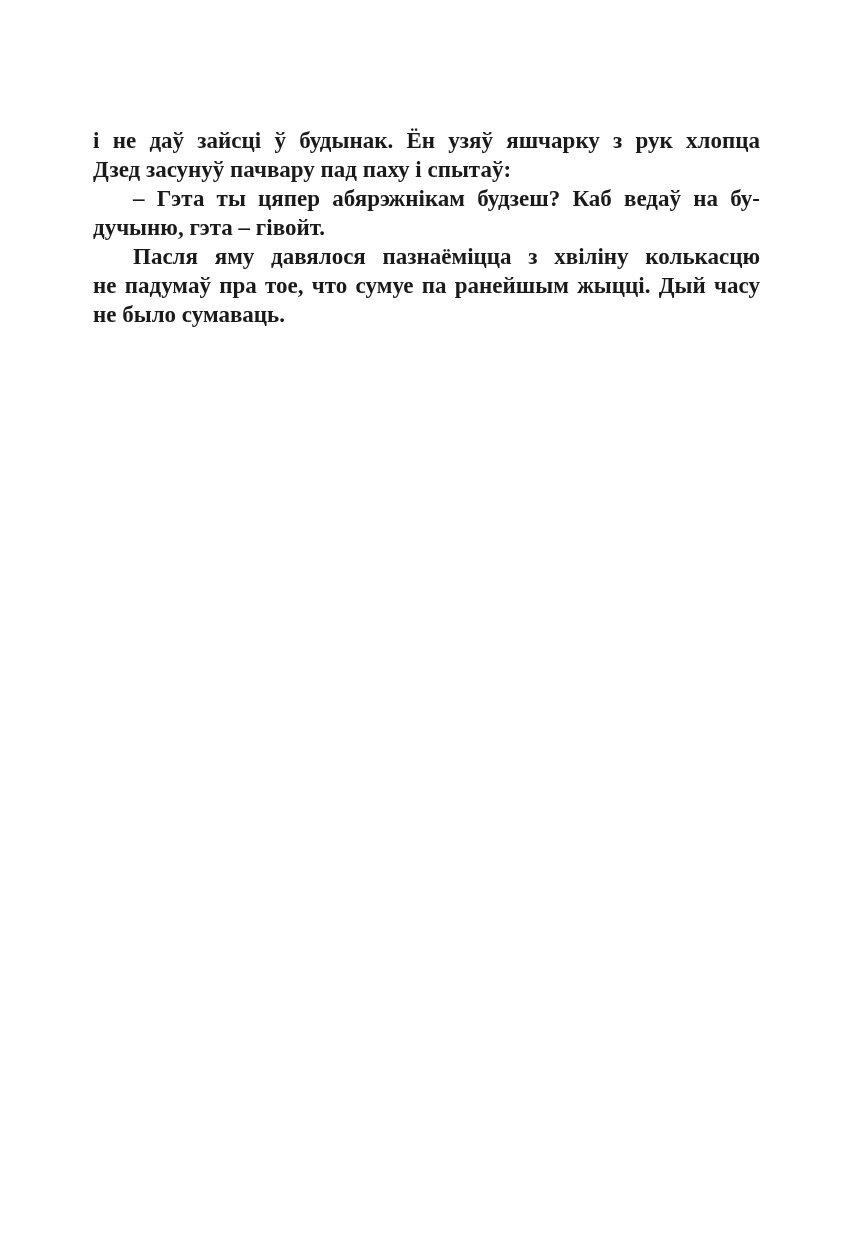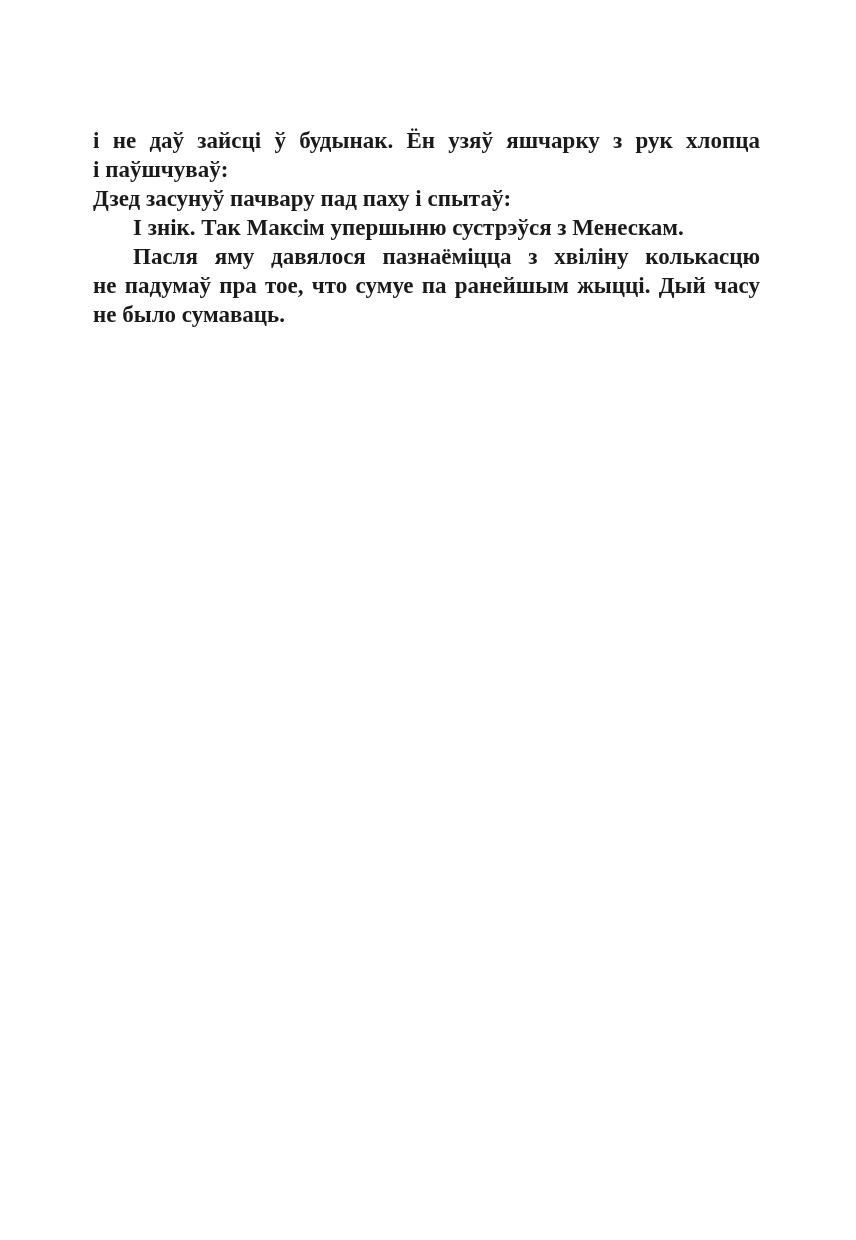--- a/index.html
+++ b/index.html
@@ -44,20 +44,20 @@
   .text-line.indent {
     text-indent: 40px;
   }
 </style>
 </head>
 <body>
 
 <div class="page">
   <div class="text-block">
       <div class="text-line justify">і не даў зайсці ў будынак. Ён узяў яшчарку з рук хлопца</div>
-      <div class="text-line">і паўшчуваў:</div>
       <div class="text-line">Дзед засунуў пачвару пад паху і спытаў:</div>
-      <div class="text-line indent">І знік. Так Максім упершыню сустрэўся з Менескам.</div>
+      <div class="text-line justify indent">– Гэта ты цяпер абярэжнікам будзеш? Каб ведаў на бу-</div>
+      <div class="text-line">дучыню, гэта – гівойт.</div>
       <div class="text-line justify indent">Пасля яму давялося пазнаёміцца з хвіліну колькасцю</div>
       <div class="text-line justify">не падумаў пра тое, что сумуе па ранейшым жыцці. Дый часу</div>
       <div class="text-line">не было сумаваць.</div>
     </div>
 </div>
 
 </body></html>

